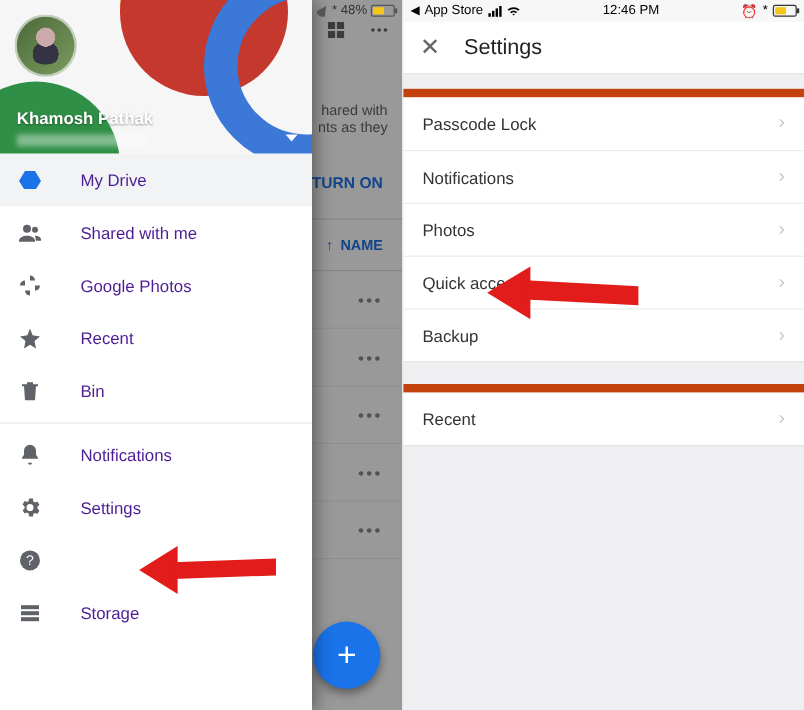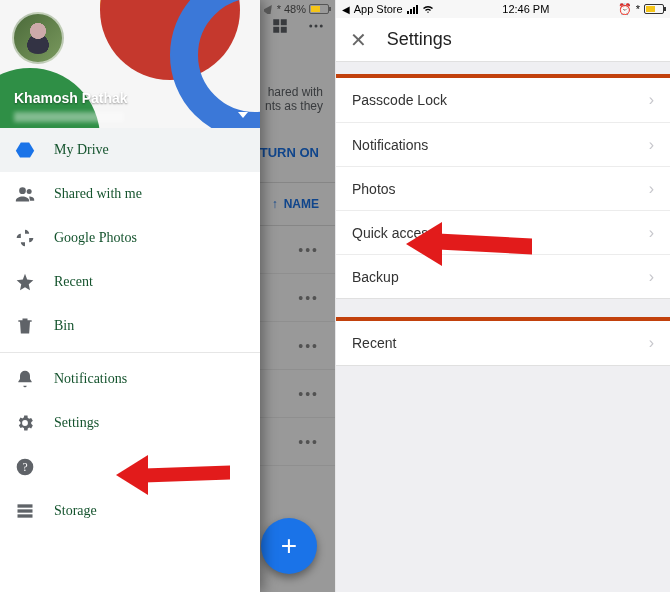--- a/index.html
+++ b/index.html
@@ -47,21 +47,21 @@
   .drawer-header .shape-blue{position:absolute;width:170px;height:170px;border-radius:50%;border:28px solid #3b78d8;top:-30px;right:-80px;}
   .drawer-header .shape-green{position:absolute;width:140px;height:140px;border-radius:50%;background:#2f8f46;bottom:-80px;left:-40px;}
   .drawer-header .shape-yellow{position:absolute;width:50px;height:50px;border-radius:50%;background:#f3b63b;top:-20px;right:110px;}
   .avatar{position:absolute;top:12px;left:12px;width:52px;height:52px;border-radius:50%;background:linear-gradient(135deg,#4b6a3a,#7a9a5e);border:2px solid rgba(255,255,255,.6);}
   .avatar::after{content:"";position:absolute;inset:8px;border-radius:50%;background:radial-gradient(circle at 50% 28%, #caa 0 28%, transparent 29%), radial-gradient(circle at 50% 72%, #334 0 38%, transparent 39%);}
   .account-name{position:absolute;bottom:22px;left:14px;color:#fff;font-size:14px;text-shadow:0 1px 2px rgba(0,0,0,.4);}
   .account-email{position:absolute;bottom:6px;left:14px;width:110px;height:10px;background:rgba(255,255,255,.4);filter:blur(2px);}
   .account-caret{position:absolute;bottom:10px;right:12px;width:0;height:0;border-left:5px solid transparent;border-right:5px solid transparent;border-top:6px solid #fff;}
 
   .menu{flex:1;overflow-y:auto;}
-  .menu-item{display:flex;align-items:center;gap:18px;padding:0 14px;height:44px;font-size:14px;color:#14532d;cursor:pointer;font-family:Liberation Serif, serif;}
+  .menu-item{display:flex;align-items:center;gap:31px;padding:0 14px;height:44px;font-size:14px;color:#4c1d95;cursor:pointer;}
   .menu-item.active{background:#f1f3f4;}
   .menu-item .mi-icon{width:22px;height:22px;display:flex;align-items:center;justify-content:center;}
   .menu-item .mi-icon svg{width:20px;height:20px;fill:#5f6368;}
   .menu-item.active .mi-icon svg{fill:#1a73e8;}
   .menu-sep{height:1px;background:#e6e6e6;margin:4px 0;}
 
   
   .status-right{height:18px;display:flex;align-items:center;justify-content:space-between;padding:0 6px;font-size:11px;color:#000;background:#f7f7f7;}
   .status-right .sr-left{display:flex;align-items:center;gap:4px;}
   .status-right .sr-right{display:flex;align-items:center;gap:4px;}
@@ -71,21 +71,21 @@
   .sig-bars{display:flex;align-items:flex-end;gap:1px;height:9px;}
   .sig-bars span{width:2px;background:#000;}
   .sig-bars span:nth-child(1){height:3px}.sig-bars span:nth-child(2){height:5px}.sig-bars span:nth-child(3){height:7px}.sig-bars span:nth-child(4){height:9px}
   .wifi{width:12px;height:12px;}
 
   .settings-header{height:44px;background:#fff;display:flex;align-items:center;padding:0 14px;gap:20px;border-bottom:1px solid #e0e0e0;}
   .settings-header .close{font-size:20px;color:#666;cursor:pointer;line-height:1;}
   .settings-header .title{font-size:18px;color:#222;}
 
   .settings-body{padding-top:12px;}
-  .group{background:#fff;border-top:4px solid #c2410c;border-bottom:1px solid #e0e0e0;margin-bottom:18px;}
+  .group{background:#fff;border-top:7px solid #c2410c;border-bottom:1px solid #e0e0e0;margin-bottom:18px;}
   .row{display:flex;align-items:center;justify-content:space-between;padding:0 16px;height:44px;font-size:14px;color:#333;cursor:pointer;}
   .group .row + .row{border-top:1px solid #ececec;}
   .chev{color:#c7c7cc;font-size:16px;}
 
   
   .arrow{position:absolute;z-index:50;pointer-events:none;}
   .arrow .shaft{position:absolute;background:#e21b1b;}
   .arrow .head{position:absolute;width:0;height:0;}
   
   .arrow-left{top:453px;left:120px;width:120px;height:40px;}

